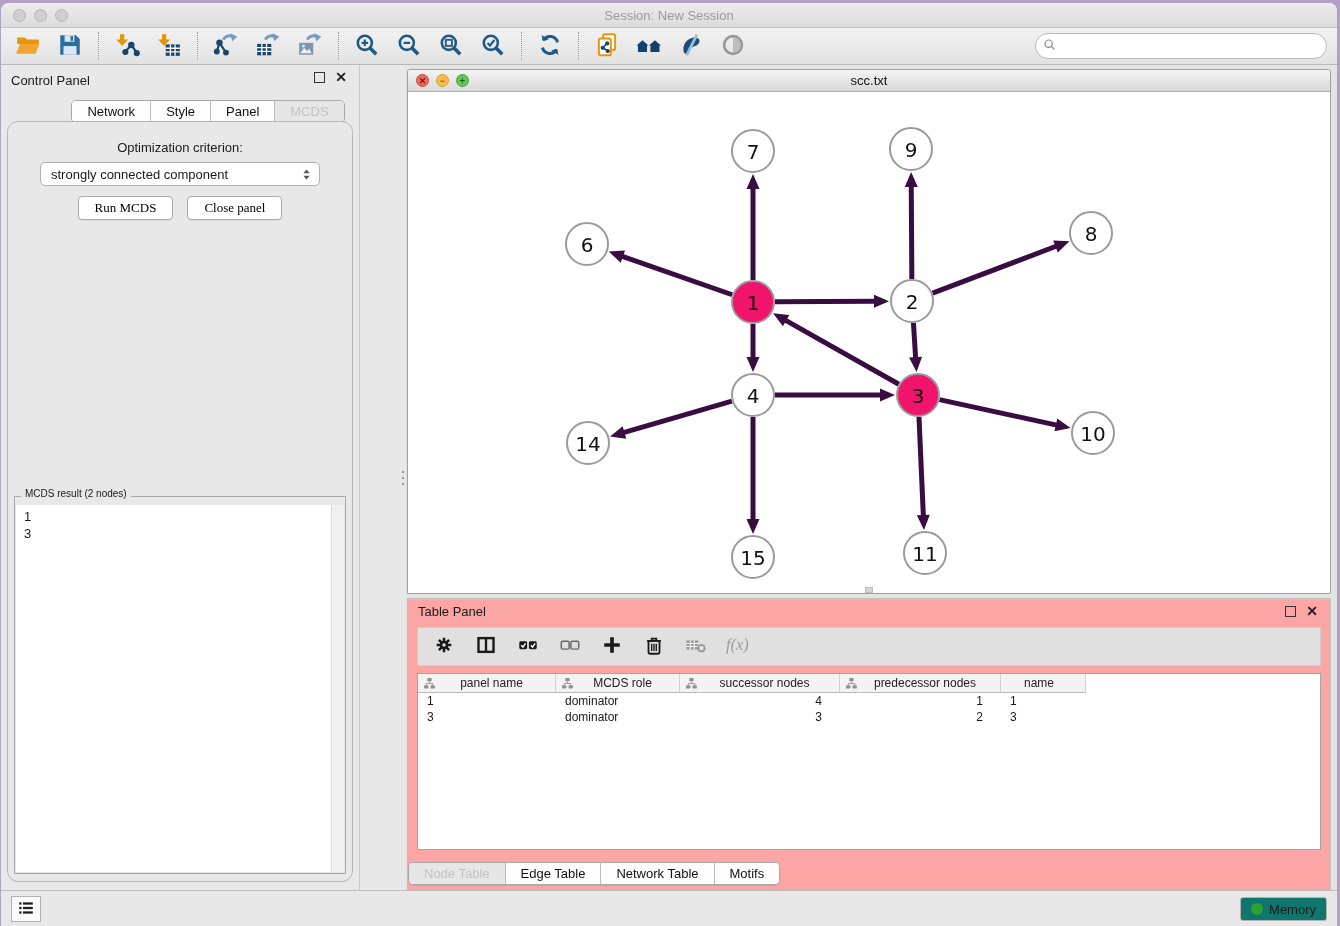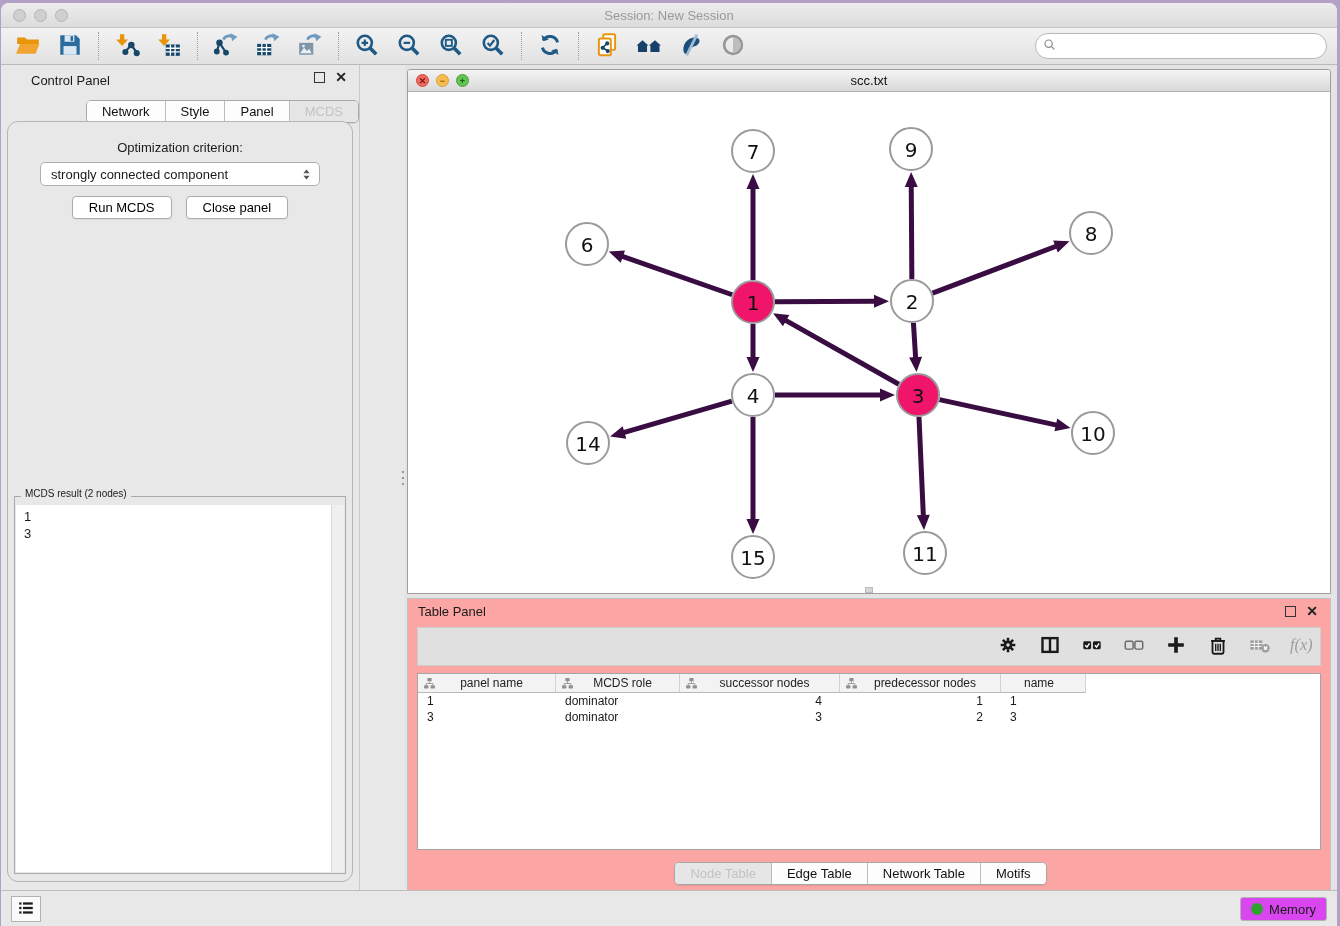--- a/index.html
+++ b/index.html
@@ -26,42 +26,42 @@
   .search-box { position:absolute; right:10px; top:5px; width:292px; height:26px; background:#fff;
     border:1px solid #b8b8b8; border-radius:13px; display:flex; align-items:center; padding:0 6px; }
   .search-box input { border:none; outline:none; flex:1; font-size:13px; background:transparent;
     font-family:"Liberation Sans", sans-serif; }
 
   
   .workspace { position:relative; flex:1; }
 
   
   .control-panel { position:absolute; left:0; top:0; bottom:0; width:359px; background:#e8e8e8;
-    border-right:1px solid #c9c9c9;padding-left:20px; }
+    border-right:1px solid #c9c9c9; }
   .cp-header { height:30px; position:relative; display:flex; align-items:center; padding:0 10px; }
   .panel-title { font-size:13px; color:#1a1a1a; }
   .panel-btns { position:absolute; right:12px; top:7px; display:flex; gap:10px; align-items:center; }
   .float-btn { width:11px; height:11px; border:1.5px solid #333; cursor:pointer; }
   .close-btn { font-size:14px; font-weight:bold; color:#222; line-height:11px; cursor:pointer; }
-  .seg-tabs { position:absolute; top:35px; left:12px; right:0; display:flex; justify-content:flex-end;margin-left:44px; }
+  .seg-tabs { position:absolute; top:35px; left:12px; right:0; display:flex; justify-content:center;margin-left:44px; }
   .seg { display:inline-flex; border:1px solid #a8a8a8; border-radius:5px; overflow:hidden; background:#fdfdfd;
     box-shadow:0 1px 1px rgba(0,0,0,.08); }
   .seg .seg-tab { padding:3px 15px; font-size:13px; color:#111; border-left:1px solid #bdbdbd; cursor:pointer;
     background:#fdfdfd; white-space:nowrap; }
   .seg .seg-tab:first-child { border-left:none; }
   .seg .seg-tab.sel { background:#e6e6e6; color:#c3c3c3; }
   .cp-content { position:absolute; top:56px; left:6px; right:6px; bottom:8px; border:1px solid #b5b5b5;
     border-radius:11px; background:#e8e8e8; }
   .opt-label { position:absolute; top:18px; width:100%; text-align:center; font-size:13px; }
   .criterion-select { position:absolute; top:40px; left:32px; right:32px; height:24px; background:#fff;
     border:1px solid #b0b0b0; border-radius:5px; display:flex; align-items:center; cursor:pointer; }
   .criterion-select .val { flex:1; padding-left:10px; font-size:13px; }
   .cp-buttons { position:absolute; top:74px; width:100%; display:flex; justify-content:center; gap:14px; }
   .mac-btn { background:#fff; border:1px solid #ababab; border-radius:4px; padding:3px 16px; font-size:13px;
-    font-family:Liberation Sans, sans-serif; cursor:pointer; box-shadow:0 1px 1px rgba(0,0,0,.06); }
+    font-family:Liberation Serif, serif; cursor:pointer; box-shadow:0 1px 1px rgba(0,0,0,.06); }
   .result-box { position:absolute; top:374px; left:6px; right:6px; bottom:7px; border:1px solid #a9a9a9; }
   .result-label { position:absolute; top:-9px; left:6px; background:#e8e8e8; padding:0 4px; font-size:10px; }
   .result-inner { position:absolute; left:1px; right:1px; top:8px; bottom:1px; background:#fff; }
   .result-lines { padding:3px 8px; font-size:13px; line-height:17px; }
   .result-scroll { position:absolute; top:0; right:0; bottom:0; width:13px; background:#f0f0f0;
     border-left:1px solid #dadada; }
 
   
   .right-area { position:absolute; left:404px; right:0; top:0; bottom:0; background:#e4e4e4; }
   .split-handle { position:absolute; left:-4px; top:404px; width:4px; height:18px;
@@ -81,40 +81,40 @@
   .tl-max  { background:#61c455; border:1px solid #4ca03f; color:#1c5f10; }
   .nw-canvas { position:absolute; left:0; right:0; top:22px; bottom:0; background:#fff; overflow:hidden; }
   .nw-resize { position:absolute; bottom:0; left:50%; margin-left:-4px; width:8px; height:6px;
     background:#d6d6d6; border:1px solid #bcbcbc; }
 
   
   .table-panel { position:absolute; left:2px; right:6px; top:533px; bottom:0; background:#fca5a5;
     border:1px solid #c2c2c2; border-bottom:none; }
   .tp-header { height:25px; position:relative; display:flex; align-items:center; padding:0 10px; }
   .tp-toolbar { position:absolute; left:9px; right:9px; top:28px; height:39px; background:#e0e0e0;
-    border:1px solid #cdcdcd; display:flex; align-items:center; gap:6px; padding-left:8px;justify-content:flex-end; }
+    border:1px solid #cdcdcd; display:flex; align-items:center; gap:6px; padding-left:8px; }
   .tp-tb-btn { width:36px; height:32px; display:flex; align-items:center; justify-content:center; cursor:pointer; }
   .tp-table { position:absolute; left:9px; right:9px; top:74px; bottom:40px; background:#fff;
     border:1px solid #a5a5a5; overflow:hidden; }
   .th-row { display:flex; height:19px; }
   .th-cell { background:#f3f3f3; border-bottom:1px solid #b9b9b9; border-right:1px solid #d2d2d2;
     display:flex; align-items:center; font-size:12px; color:#222; position:relative; }
   .th-cell .th-icon { margin-left:5px; display:flex; }
   .th-cell .th-label { flex:1; text-align:center; padding-right:8px; }
   .tb-row { display:flex; height:16px; align-items:center; font-size:12px; }
   .tb-cell { overflow:hidden; white-space:nowrap; }
   .tb-cell.left { text-align:left; padding-left:9px; }
   .tb-cell.right { text-align:right; padding-right:18px; }
-  .tp-tabs { position:absolute; bottom:5px; left:0; right:17px; display:flex; justify-content:center; }
+  .tp-tabs { position:absolute; bottom:5px; left:0; right:17px; display:flex; justify-content:flex-start; }
 
   
   .statusbar { height:36px; flex:0 0 auto; background:#e8e8e8; border-top:1px solid #bdbdbd; position:relative; }
   .sb-left-btn { position:absolute; left:10px; top:5px; width:30px; height:26px; background:#fafafa;
     border:1px solid #b3b3b3; display:flex; align-items:center; justify-content:center; cursor:pointer; }
-  .memory-btn { position:absolute; right:10px; top:6px; height:24px; background:#d946ef;
+  .memory-btn { position:absolute; right:10px; top:6px; height:24px; background:#0f766e;
     border:1px solid #b3b3b3; border-radius:3px; display:flex; align-items:center; gap:6px;
     padding:0 10px; cursor:pointer; }
   .mem-dot { width:12px; height:12px; border-radius:50%; }
   .memory-label { font-size:13px; }
 </style>
 </head>
 <body>
 
 <div class="app-window">
 

